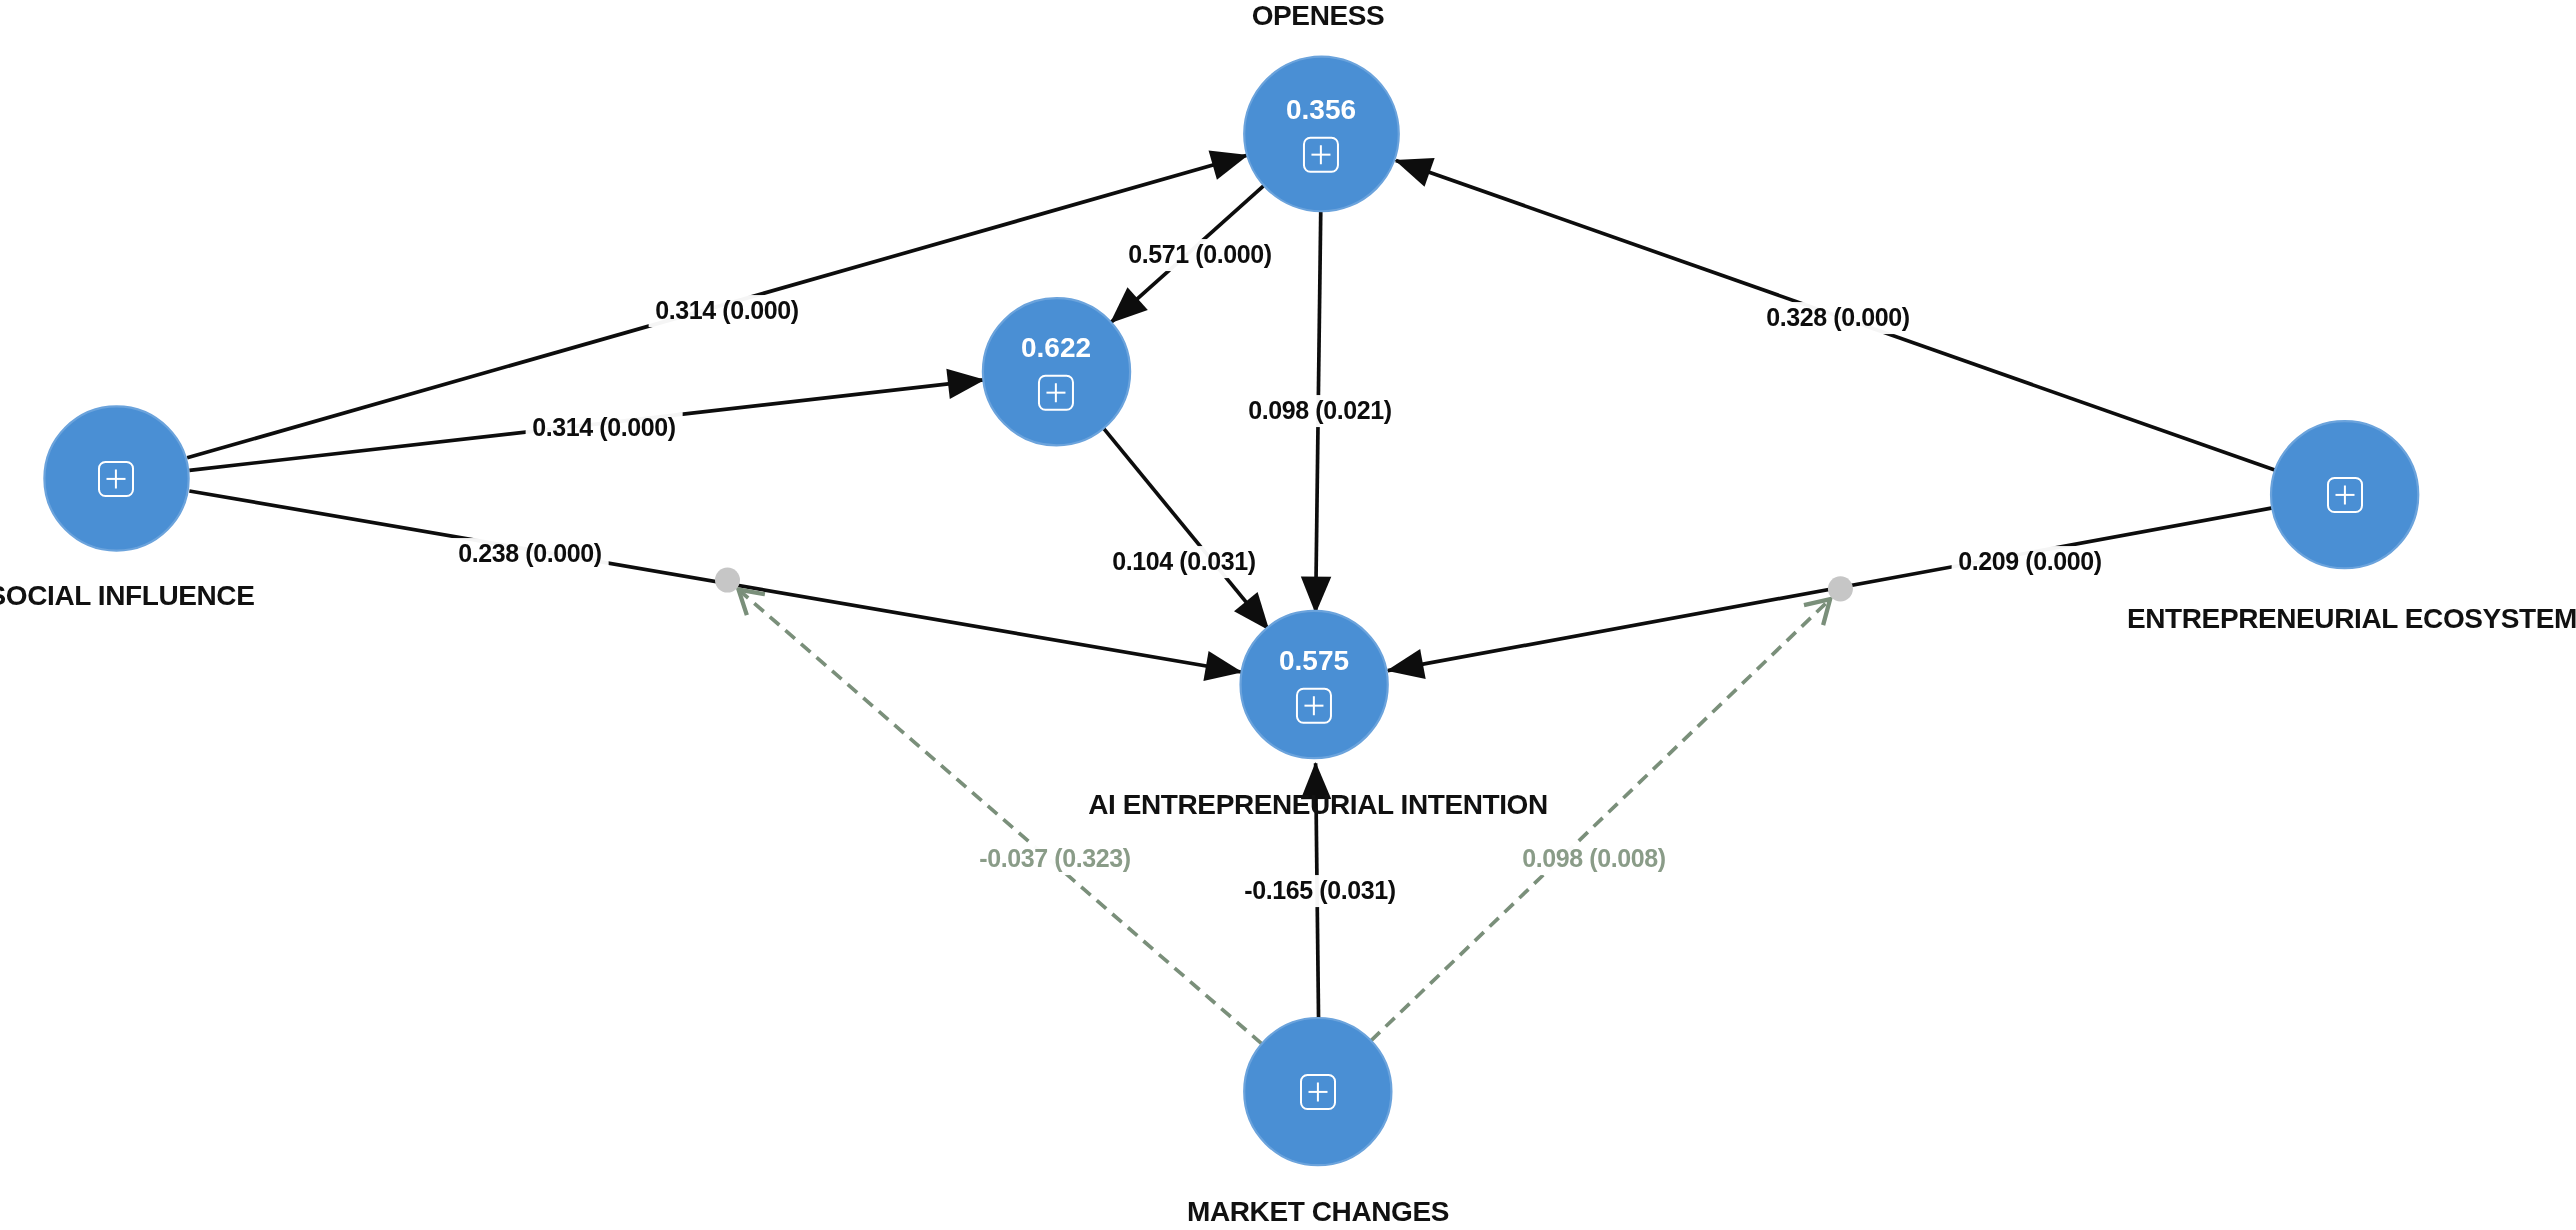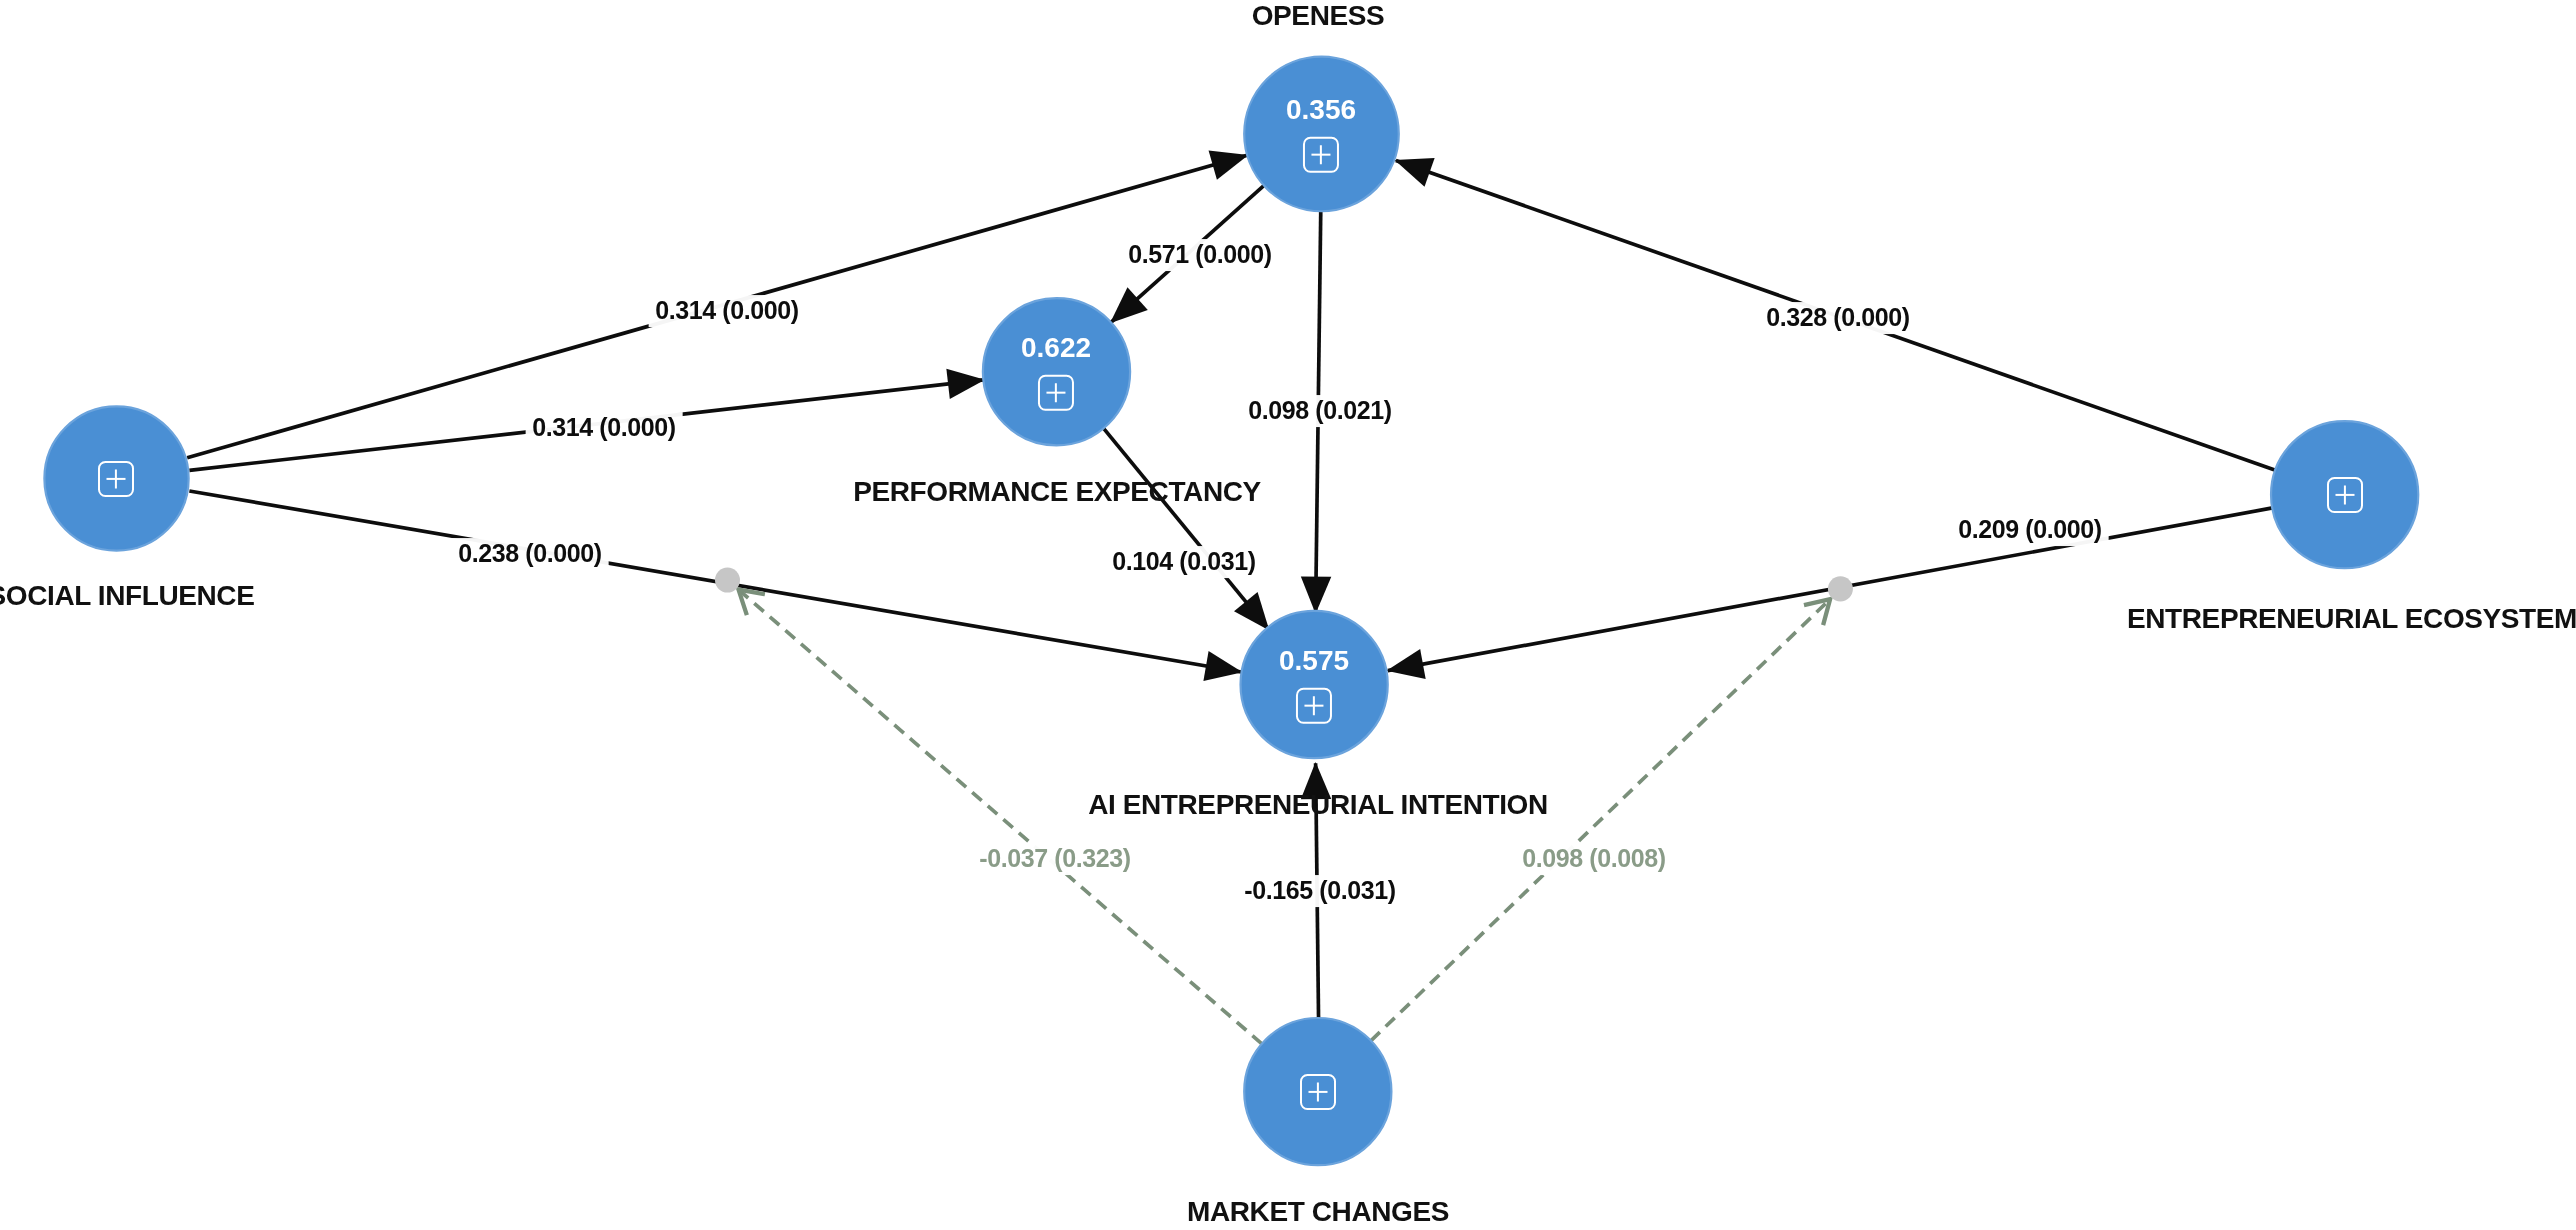--- a/index.html
+++ b/index.html
@@ -123,32 +123,31 @@
   </div>
   <div class="node-content" style="left:1314px;top:685px;">
     <div class="node-value">0.575</div>
     <div class="plus-icon"></div>
   </div>
   <div class="node-content" style="left:1318px;top:1092px;">
     <div class="plus-icon"></div>
   </div>
 
   <div class="node-title" style="left:1318px;top:15.5px;">OPENESS</div>
-  <div class="node-title" style="left:1057px;top:492px;">PERFORMANCE EXPECTANCY</div>
   <div class="node-title" style="left:121px;top:596px;">SOCIAL INFLUENCE</div>
   <div class="node-title" style="left:2352px;top:619px;">ENTREPRENEURIAL ECOSYSTEM</div>
   <div class="node-title" style="left:1318px;top:805px;">AI ENTREPRENEURIAL INTENTION</div>
   <div class="node-title" style="left:1318px;top:1212px;">MARKET CHANGES</div>
 
   <div class="lbl" style="left:727px;top:311px;">0.314 (0.000)</div>
   <div class="lbl" style="left:604px;top:428px;">0.314 (0.000)</div>
   <div class="lbl" style="left:530px;top:554px;">0.238 (0.000)</div>
   <div class="lbl" style="left:1200px;top:255px;">0.571 (0.000)</div>
   <div class="lbl" style="left:1320px;top:411px;">0.098 (0.021)</div>
   <div class="lbl" style="left:1184px;top:562px;">0.104 (0.031)</div>
   <div class="lbl" style="left:1838px;top:318px;">0.328 (0.000)</div>
-  <div class="lbl" style="left:2030px;top:530px;">0.209 (0.000)</div>
+  <div class="lbl" style="left:2030px;top:562px;">0.209 (0.000)</div>
   <div class="lbl" style="left:1320px;top:891px;">-0.165 (0.031)</div>
   <div class="lbl green" style="left:1055px;top:859px;">-0.037 (0.323)</div>
   <div class="lbl green" style="left:1594px;top:859px;">0.098 (0.008)</div>
 
 </div>
 
 
 </body></html>

